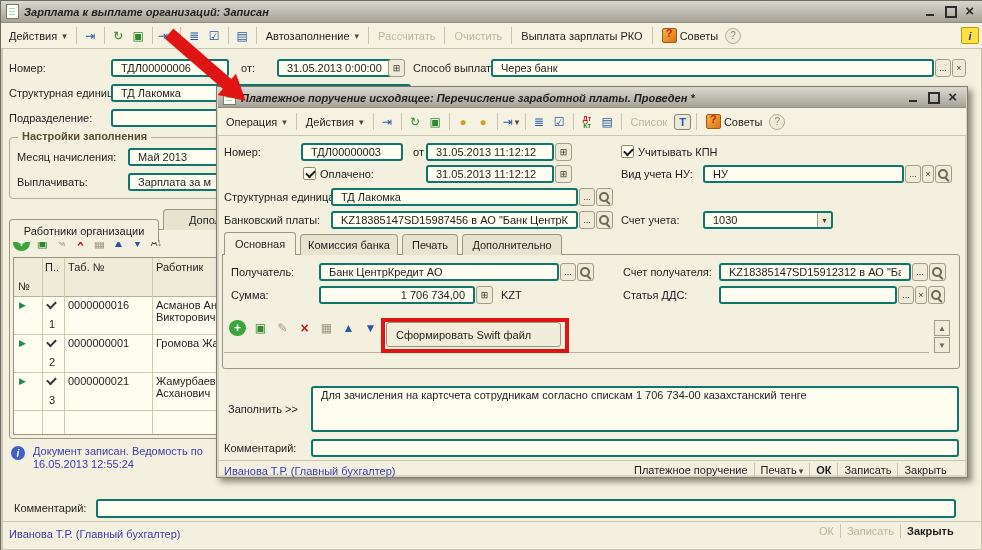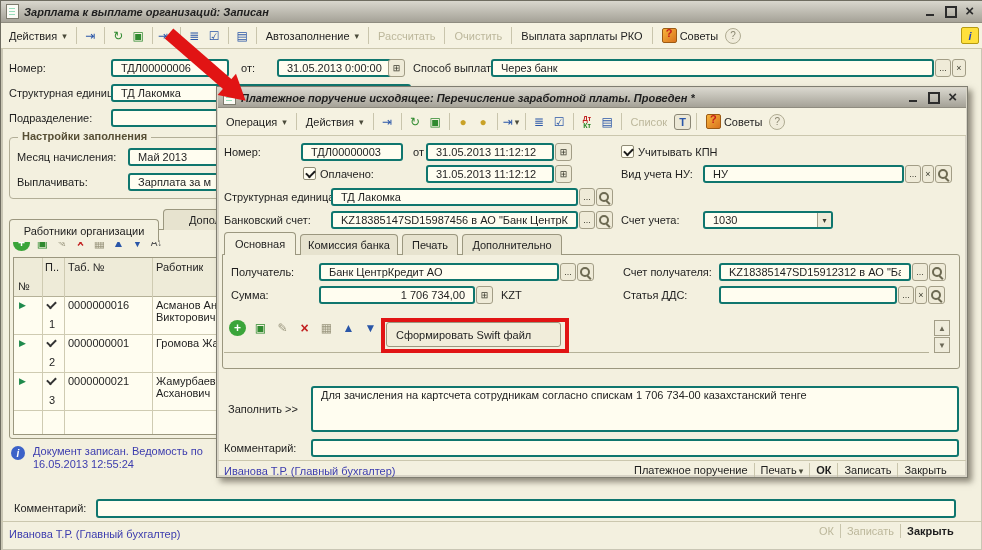--- a/index.html
+++ b/index.html
@@ -338,21 +338,21 @@
 
     <span class="lbl" style="left:8px;top:105px;">Структурная единица:</span>
     <div class="fld" style="left:115px;top:102px;width:247px;">
         <span class="txt">ТД Лакомка</span>
       </div>
     <span class="btn-sq" style="left:363px;top:102px;width:16px;">...</span>
     <span class="btn-sq" style="left:380px;top:102px;width:17px;">
         <span class="mag"></span>
       </span>
 
-    <span class="lbl" style="left:8px;top:128px;">Банковский счет:</span>
+    <span class="lbl" style="left:8px;top:128px;">Банковский платы:</span>
     <div class="fld" style="left:115px;top:125px;width:247px;">
         <span class="txt">KZ18385147SD15987456 в АО "Банк ЦентрКре</span>
       </div>
     <span class="btn-sq" style="left:363px;top:125px;width:16px;">...</span>
     <span class="btn-sq" style="left:380px;top:125px;width:17px;">
         <span class="mag"></span>
       </span>
     <span class="lbl" style="left:405px;top:128px;">Счет учета:</span>
     <div class="fld" style="left:487px;top:125px;width:130px;padding-right:0;gap:37px;">
       <span class="txt">1030</span>

